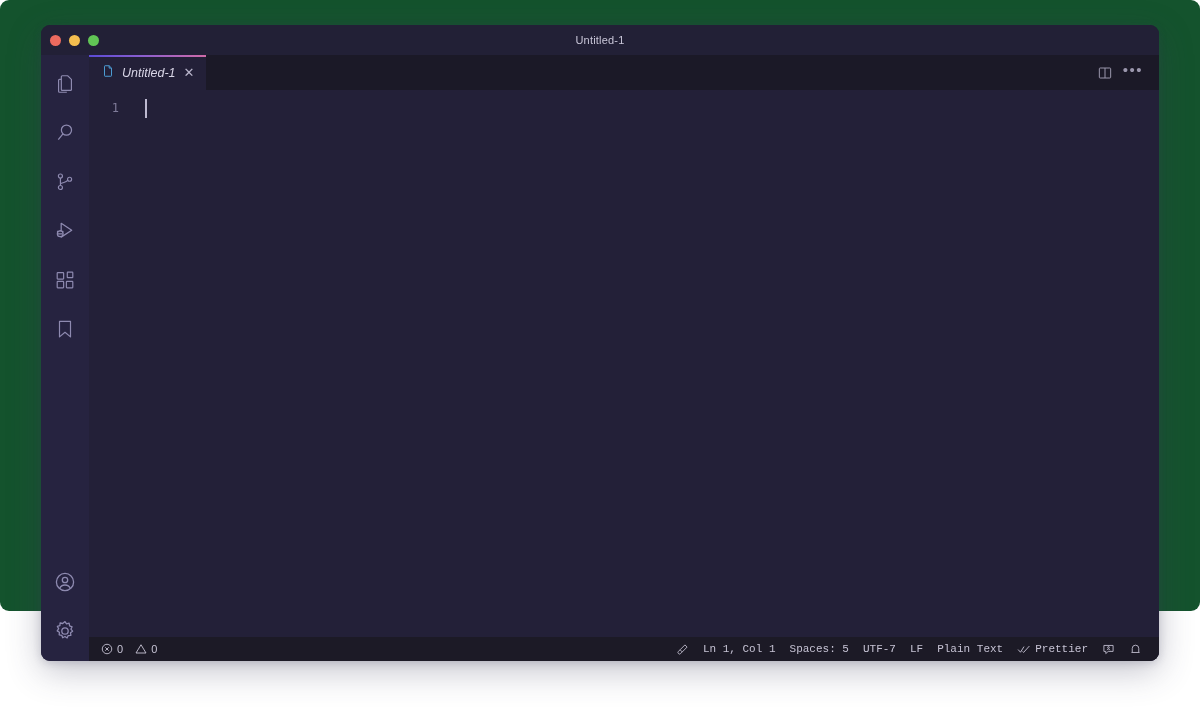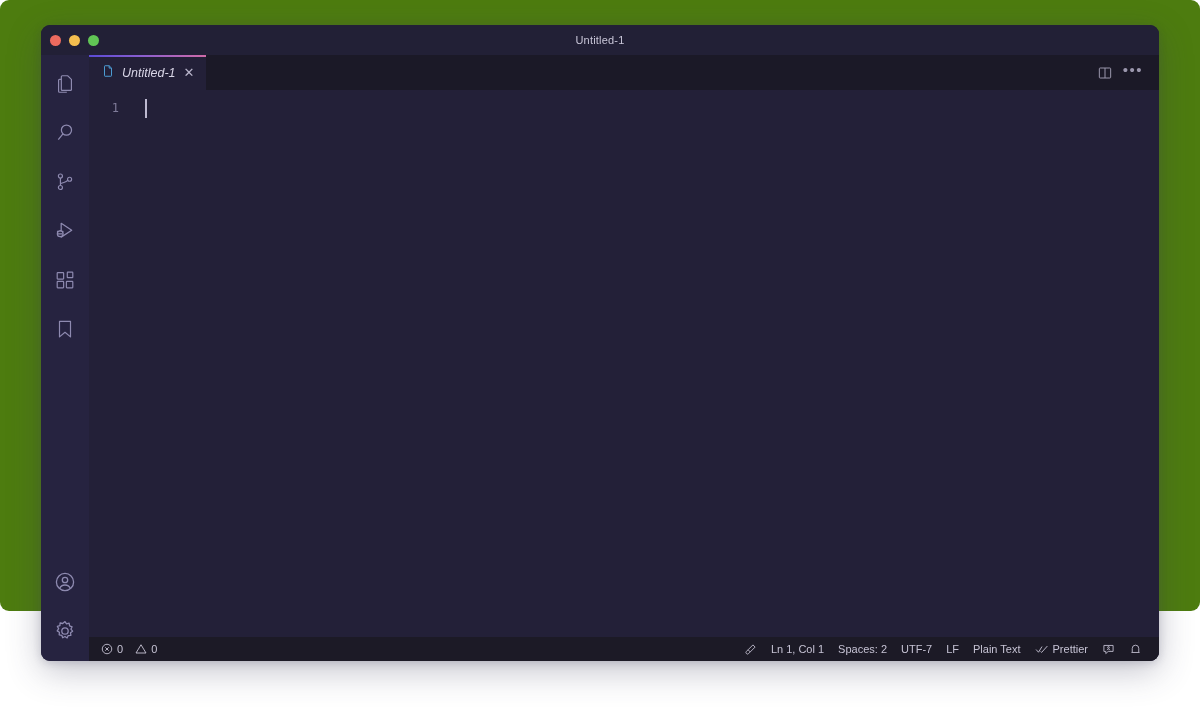--- a/index.html
+++ b/index.html
@@ -9,21 +9,21 @@
     height: 717px;
     overflow: hidden;
     background: #ffffff;
     font-family: "Liberation Sans", sans-serif;
   }
 
   #stage {
     position: relative;
     width: 1200px;
     height: 611px;
-    background: #4d7c0f;
+    background: #14532d;
     border-radius: 9px;
   }
 
   
   .window {
     position: absolute;
     left: 41px;
     top: 25px;
     width: 1118px;
     height: 636px;
@@ -213,21 +213,21 @@
     font-size: 11px;
     color: #c6c3d4;
     padding: 0 10px 0 12px;
     box-sizing: border-box;
     user-select: none;
   }
   .st-left, .st-right {
     display: flex;
     align-items: center;
   }
-  .st-right { margin-left: auto; }
+  .st-right { margin-left: auto; font-family: Liberation Mono, monospace; }
   .st-item {
     display: flex;
     align-items: center;
     gap: 4px;
     padding: 0 7px;
     height: 24px;
     cursor: pointer;
     white-space: nowrap;
   }
   .st-item.first { padding-left: 0; }
@@ -397,21 +397,21 @@
                   <path d="M7.5 12.5l-3 3a2.8 2.8 0 1 0 4 4l3-3" stroke-linejoin="round"></path>
                 </svg>
               </span>
             </div>
 
             <div class="st-item">
               <span>Ln 1, Col 1</span>
             </div>
 
             <div class="st-item">
-              <span>Spaces: 2</span>
+              <span>Spaces: 5</span>
             </div>
 
             <div class="st-item">
               <span>UTF-7</span>
             </div>
 
             <div class="st-item">
               <span>LF</span>
             </div>
 

